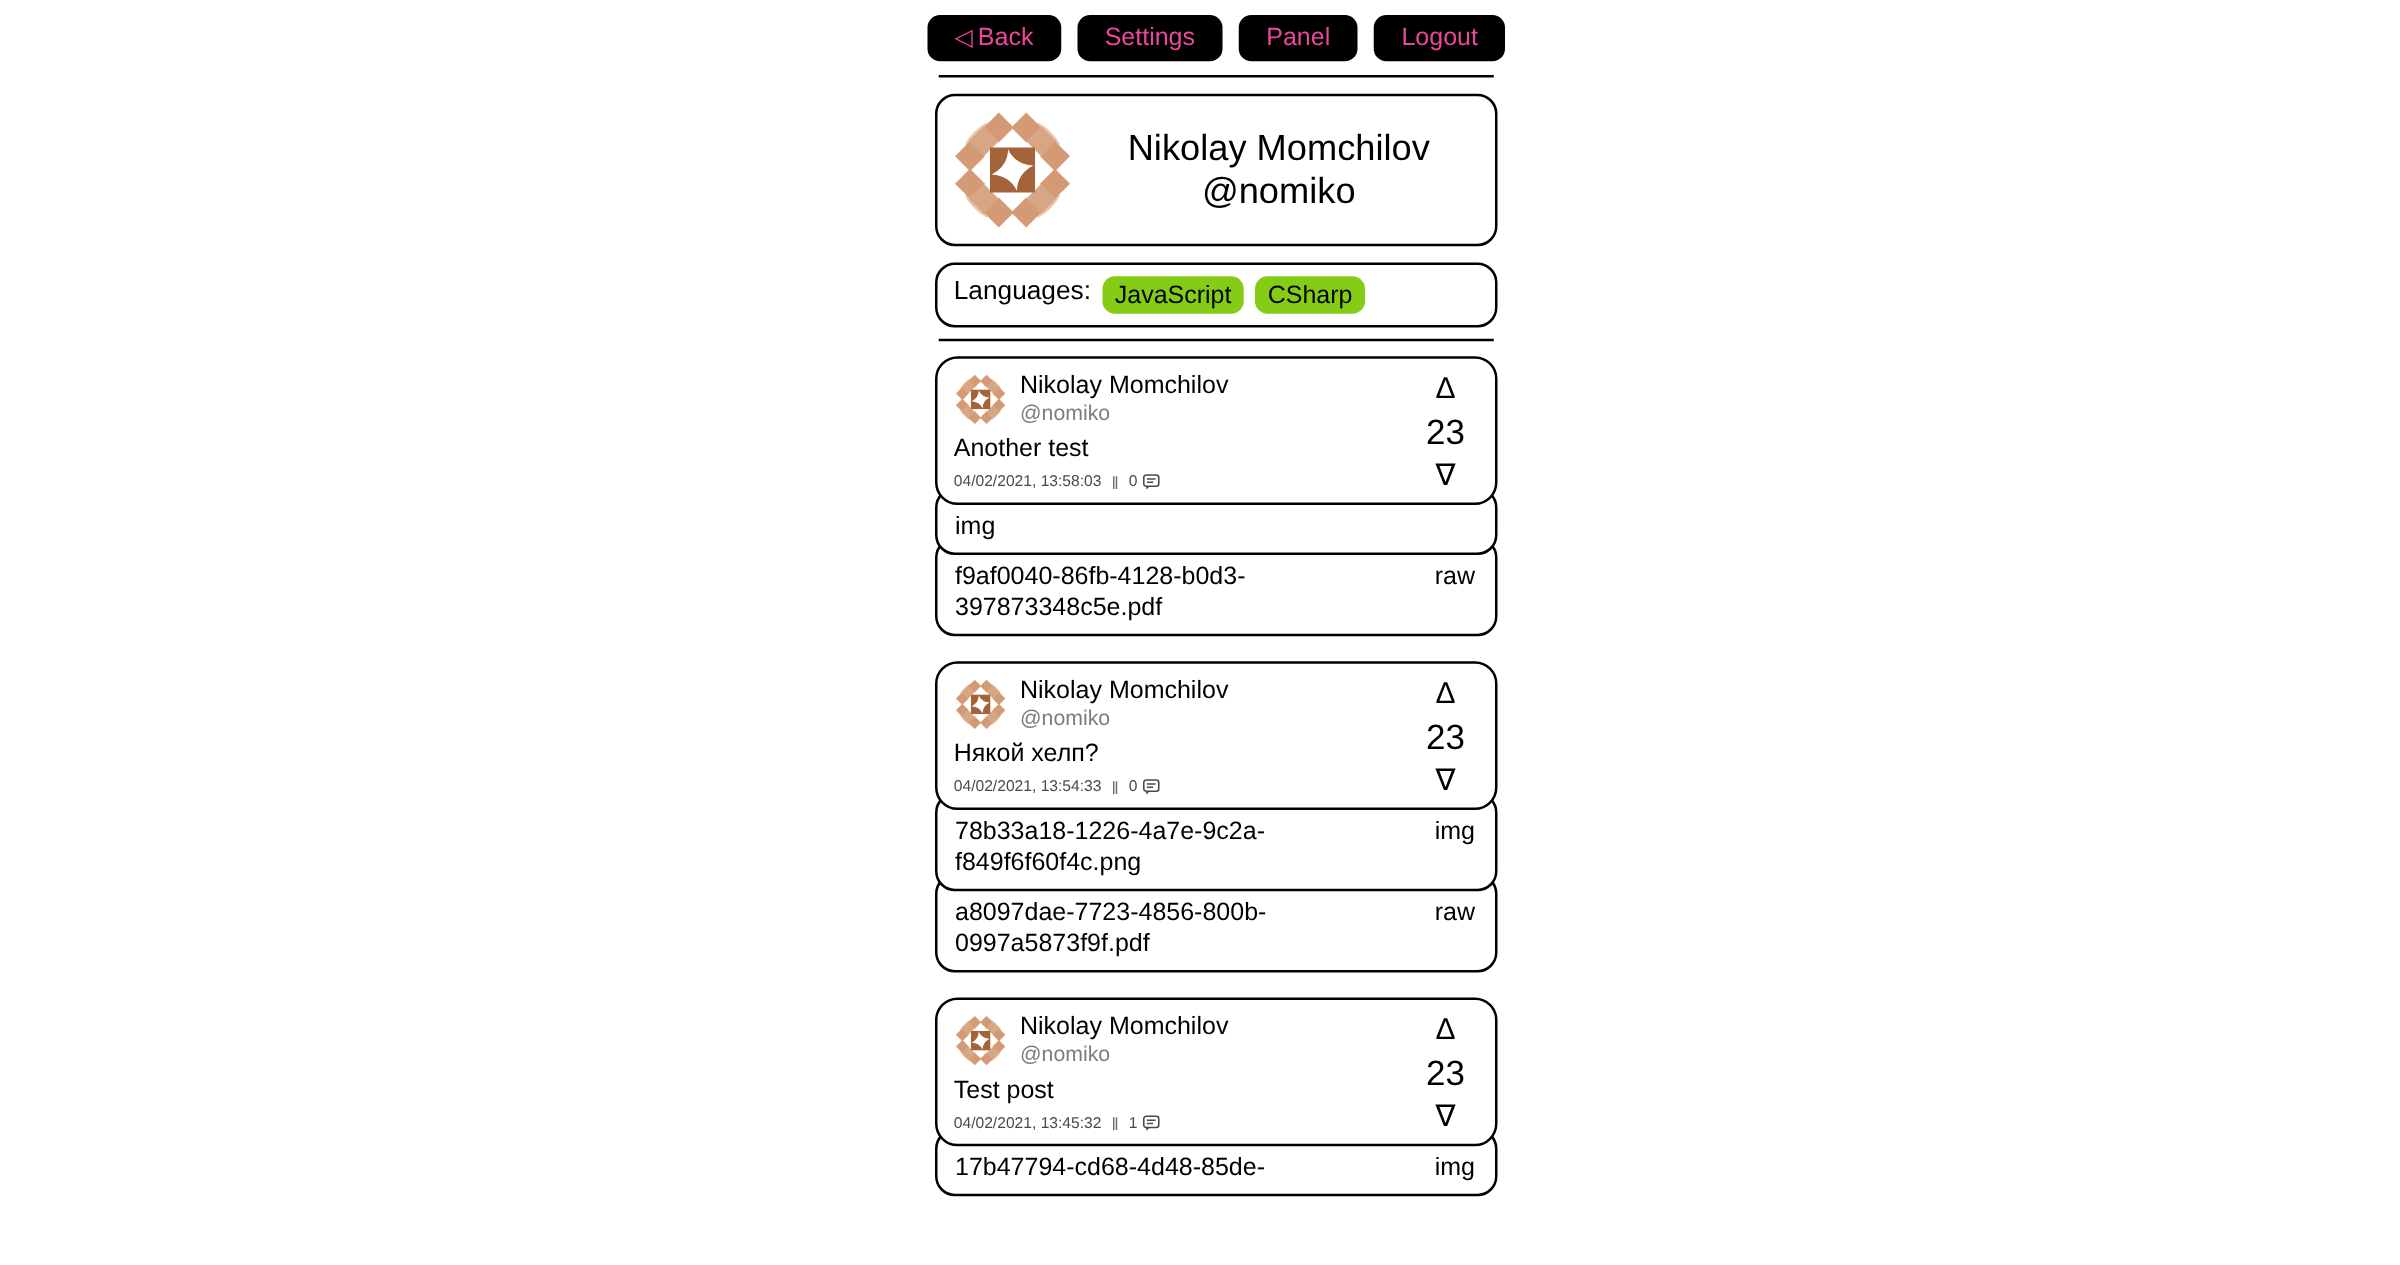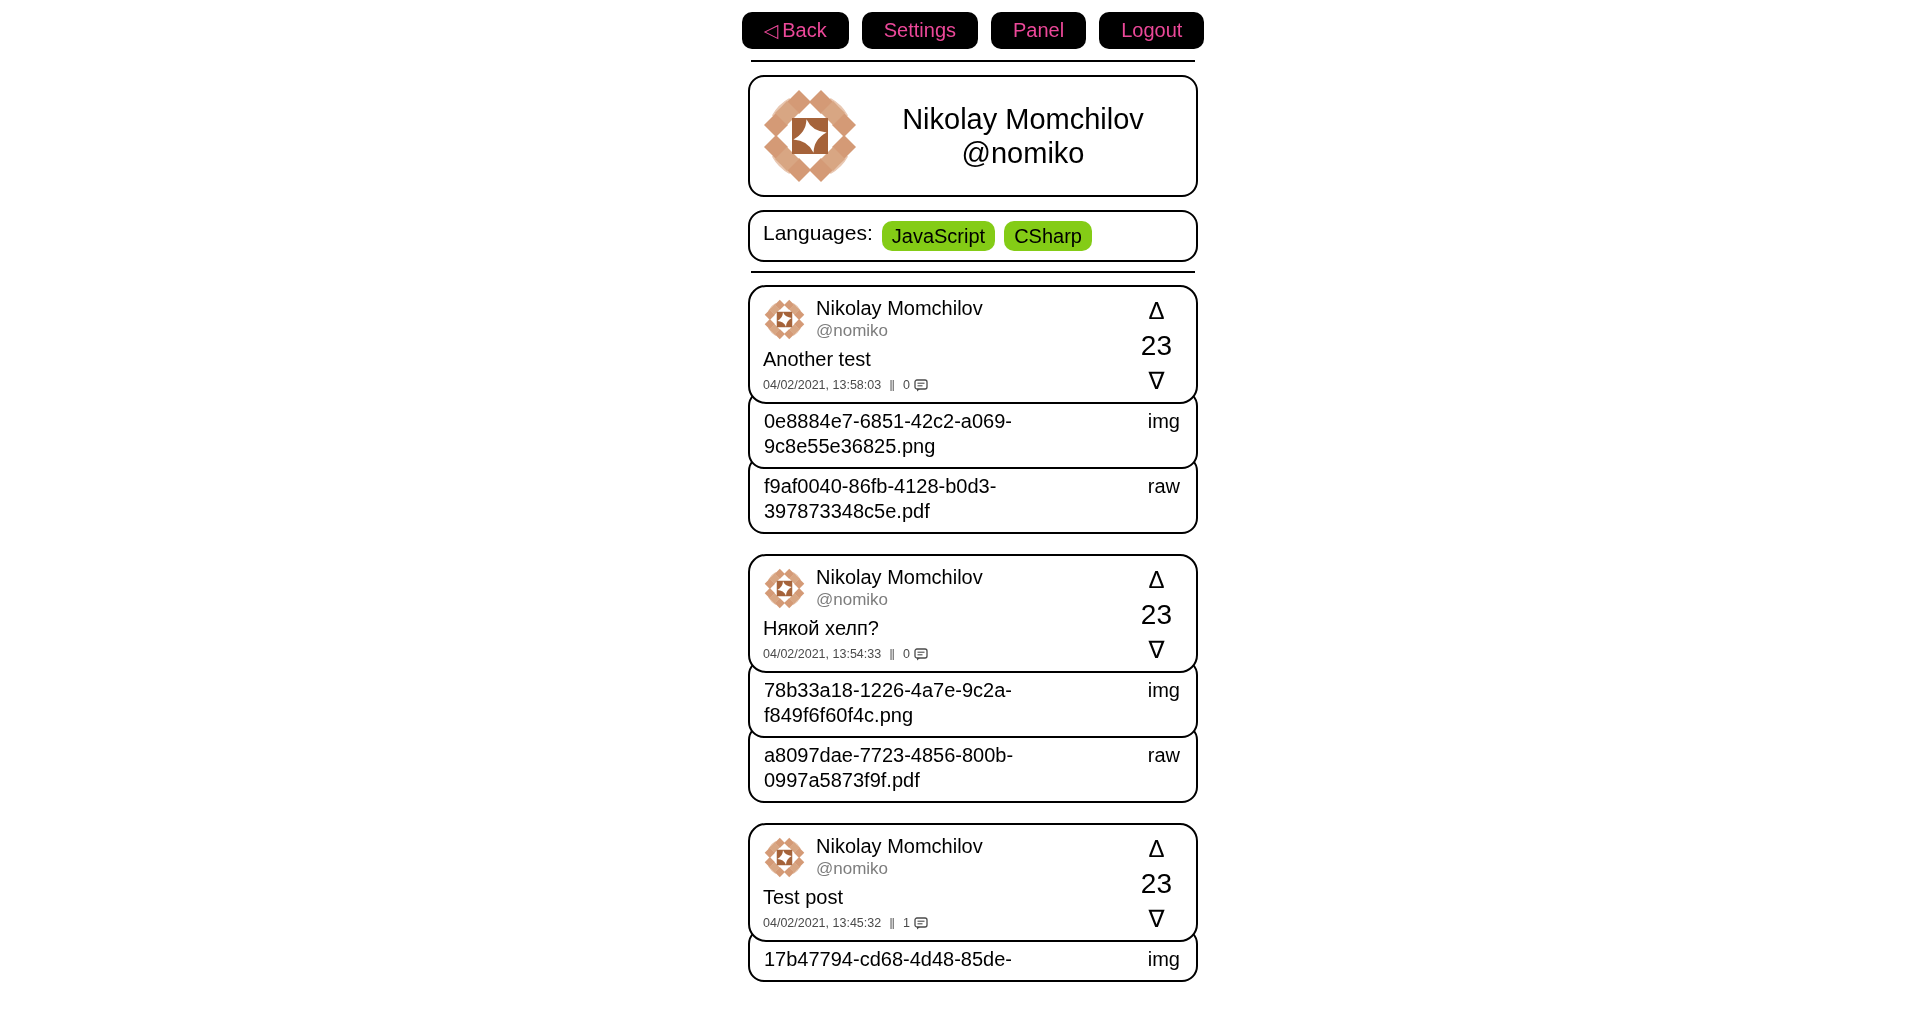--- a/index.html
+++ b/index.html
@@ -201,21 +201,20 @@
             </div>
           </div>
           <div class="vote-col">
             <span class="vote-btn">Δ</span>
             <span class="vote-score">23</span>
             <span class="vote-btn">∇</span>
           </div>
         </div>
 
           <div class="card attachment">
-            <span class="att-name">0e8884e7-6851-42c2-a069-9c8e55e36825.png</span>
             <span class="att-type">img</span>
           </div>
 
           <div class="card attachment">
             <span class="att-name">f9af0040-86fb-4128-b0d3-397873348c5e.pdf</span>
             <span class="att-type">raw</span>
           </div>
 
       </article>
 

